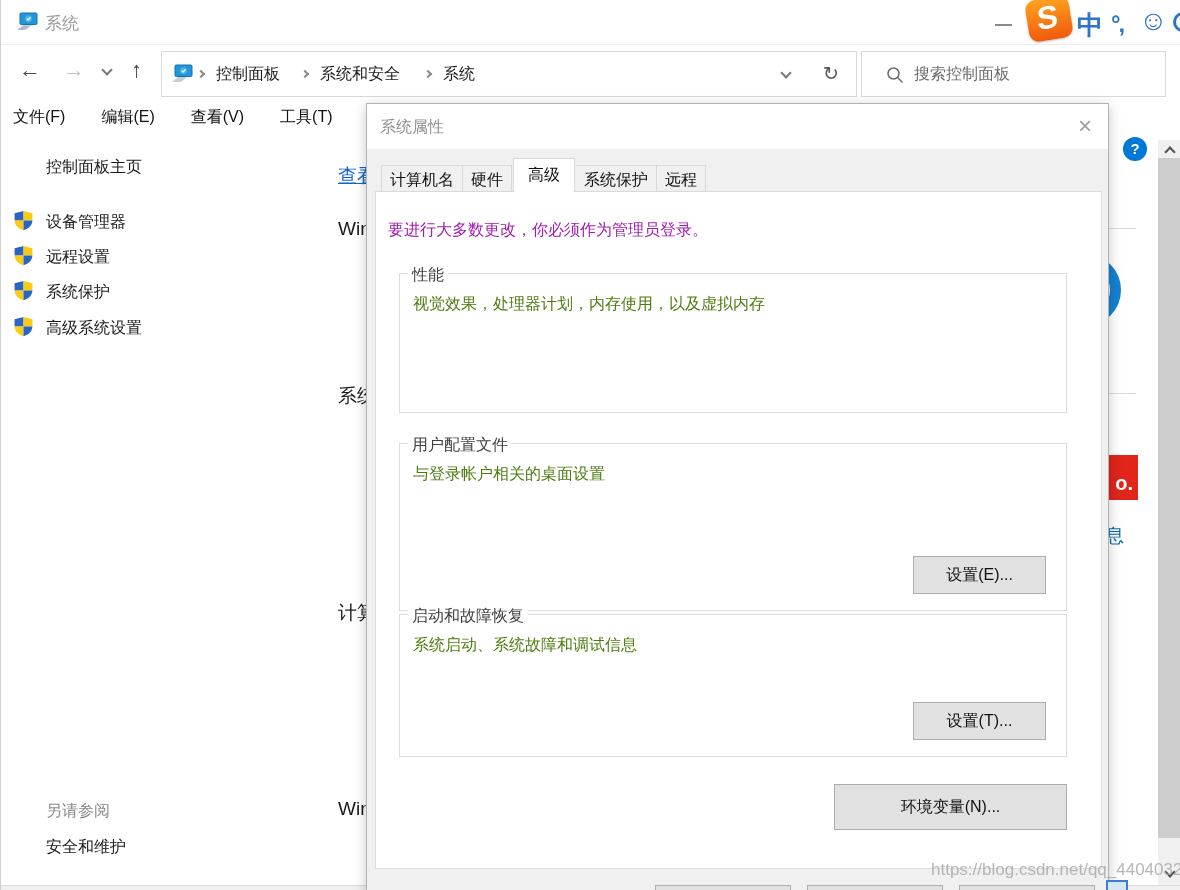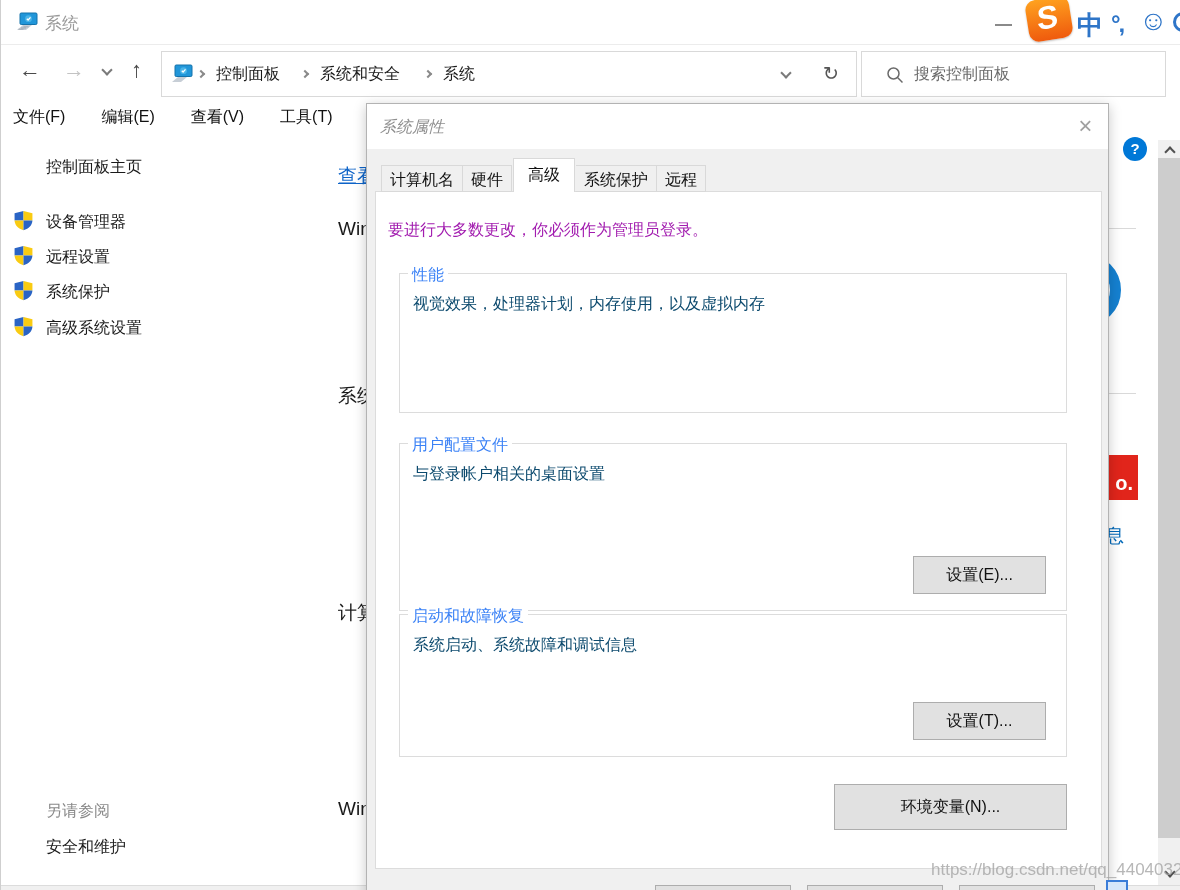--- a/index.html
+++ b/index.html
@@ -48,32 +48,32 @@
   
   .scrollbar { left:1157px; top:140px; width:23px; height:750px; background:#f0f0f0; }
   .sb-thumb { left:0; top:18px; width:23px; height:680px; background:#cdcdcd; }
   .sb-arrow { width:23px; height:18px; text-align:center; }
   .sb-arrow .chev { border-color:#505050; }
 
   .bottom-strip { left:0; top:885px; width:1180px; height:5px; background:#f0f0f0; border-top:1px solid #dcdcdc; }
 
   
   .dialog { left:365px; top:103px; width:743px; height:810px; background:#f0f0f0; border:1px solid #b3b3b3; box-shadow:0 3px 12px rgba(0,0,0,.22); z-index:10; }
-  .dlg-titlebar { left:0; top:0; width:100%; height:45px; background:#fff;font-style:italic; }
+  .dlg-titlebar { left:0; top:0; width:100%; height:45px; background:#fff; }
   .dlg-title { left:13px; top:13px; font-size:16px; color:#8f8f8f; }
   .dlg-close { right:12px; top:8px; font-size:24px; color:#a0a0a0; line-height:28px; padding:0 4px; }
   .tabs { left:14px; top:54px; display:flex; align-items:flex-end; z-index:3; }
   .tab { height:27px; padding:0 8px; font-size:16px; line-height:27px; background:#f0f0f0; border:1px solid #d9d9d9; border-left:none; color:#111; }
   .tab:first-child { border-left:1px solid #d9d9d9; }
   .tab.active { height:34px; line-height:32px; background:#fff; border:1px solid #d9d9d9; border-bottom:none; padding:0 14px; position:relative; z-index:4; margin:0 1px; }
   .tab-panel { left:8px; top:87px; width:727px; height:678px; background:#fff; border:1px solid #dcdcdc; z-index:2; }
   .admin-note { left:12px; top:28px; font-size:16px; color:#a21caf; }
   .groupbox { left:23px; width:668px; border:1px solid #dcdcdc; background:#fff; }
-  .group-legend { position:absolute; top:-9px; left:8px; background:#fff; padding:0 4px; font-size:16px; color:#3b82f6; }
-  .group-desc { position:absolute; left:13px; top:20px; font-size:16px; color:#0c4a6e; }
+  .group-legend { position:absolute; top:-9px; left:8px; background:#fff; padding:0 4px; font-size:16px; color:#404040; }
+  .group-desc { position:absolute; left:13px; top:20px; font-size:16px; color:#4d7c0f; }
   .btn { background:#e1e1e1; border:1px solid #adadad; font-size:16px; color:#111; text-align:center; font-family:inherit; }
   .group-btn { position:absolute; right:20px; bottom:16px; width:133px; height:38px; line-height:36px; }
   .env-btn { left:458px; top:592px; width:233px; height:46px; line-height:36px; }
   .stub-btn { top:781px; width:136px; height:22px; }
 
   
   .watermark { left:930px; top:860px; font-size:17px; color:rgba(165,165,165,.8); z-index:30; white-space:nowrap; }
   .wm-icon { left:1105px; top:880px; width:22px; height:12px; border:2px solid #3b7dd8; background:#d7e7fa; z-index:30; }
 </style>
 </head>

